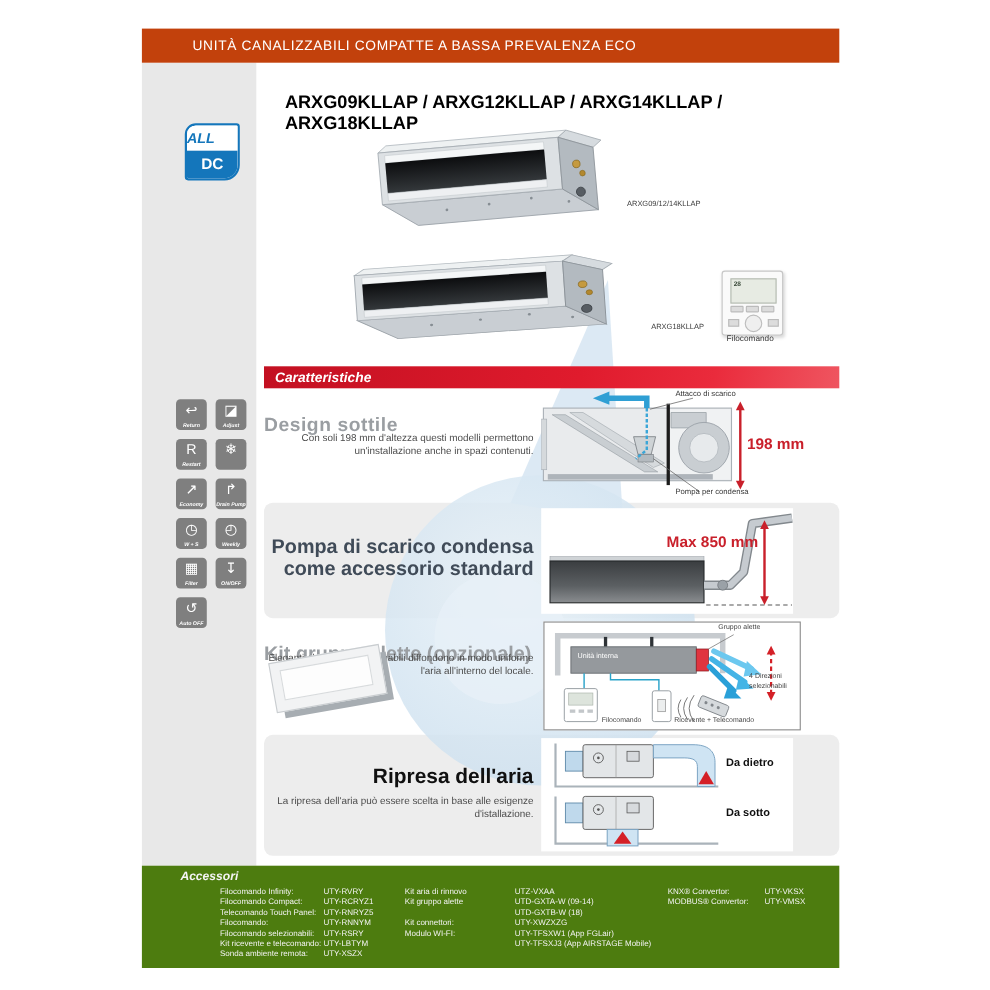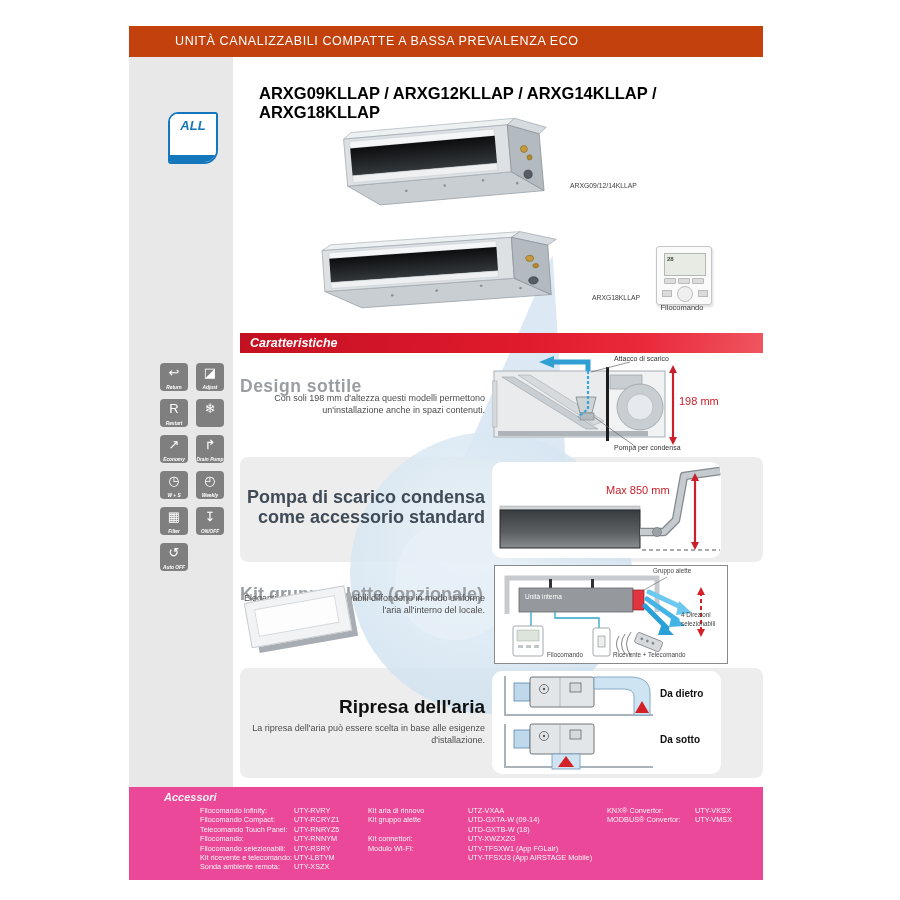--- a/index.html
+++ b/index.html
@@ -9,22 +9,22 @@
 
   
   .green-banner{left:129px;top:26px;width:634px;height:31px;background:#c2410c;z-index:3;}
   .green-banner span{display:block;line-height:31px;padding-left:46px;color:#fff;
         font-size:12.5px;letter-spacing:.6px;}
 
   
   .sidebar{left:129px;top:57px;width:104px;height:730px;background:#e8e8e8;z-index:2;}
   .alldc{left:39px;top:55px;width:46px;height:48px;border:2px solid #1476bb;border-radius:10px 3px 14px 3px;
          overflow:hidden;background:#fff;}
-  .alldc-top{height:41px;background:#fff;color:#1476bb;font-weight:bold;font-style:italic;
-         font-size:13px;text-align:center;line-height:23px;}
+  .alldc-top{height:23px;background:#fff;color:#1476bb;font-weight:bold;font-style:italic;
+         font-size:13px;text-align:left;line-height:23px;}
   .alldc-bottom{height:25px;background:#1476bb;color:#fff;font-weight:bold;font-size:14px;
          text-align:center;line-height:24px;}
   .icons{left:31px;top:306px;display:grid;grid-template-columns:28px 28px;gap:8px 8px;}
   .ficon{position:relative;width:28px;height:28px;background:#7f7f7f;border-radius:4px;color:#fff;}
   .ficon .glyph{position:absolute;left:0;right:0;top:1px;text-align:center;font-size:13px;line-height:17px;}
   .ficon .flabel{position:absolute;left:0;right:0;bottom:1px;text-align:center;font-size:4.8px;
         font-style:italic;font-weight:bold;white-space:nowrap;}
 
   
   .model-title{left:259px;top:84px;width:520px;margin:0;font-size:16.5px;font-weight:bold;color:#000;z-index:3;}
@@ -51,41 +51,41 @@
   .wm-inner{left:395px;top:520px;width:120px;height:120px;border-radius:50%;background:#e7f0f7;opacity:.8;}
 
   
   .red-banner{left:240px;top:333px;width:523px;height:20px;z-index:3;
       background:linear-gradient(100deg,#c31021 0%,#e01b2d 55%,#ea2b3c 78%,#ef5560 100%);}
   .red-banner span{display:block;color:#fff;font-style:italic;font-weight:bold;font-size:12.5px;
       line-height:20px;padding-left:10px;}
 
   
   .panel{left:240px;width:523px;background:#ededed;border-radius:8px;z-index:0;}
-  .whitebox{background:#fff;border-radius:10px;z-index:2;}
+  .whitebox{background:#fff;border-radius:0;z-index:2;}
   .sec-title-gray{color:#9a9ea2;font-weight:bold;text-align:left;z-index:3;}
   .sec-title-dark{color:#404b58;font-weight:bold;text-align:right;z-index:3;}
   .sec-title-black{color:#101010;font-weight:bold;text-align:right;z-index:3;}
   .sec-body{font-size:9px;color:#4c4c4c;text-align:right;line-height:1.35;z-index:3;}
   .dlabel{font-size:7px;color:#333;z-index:4;white-space:nowrap;}
   .dlabel-sm{font-size:6.3px;color:#444;z-index:4;white-space:nowrap;}
-  .red-dim{color:#c9202b;font-weight:normal;font-size:11px;z-index:4;white-space:nowrap;}
+  .red-dim{color:#c9202b;font-weight:bold;font-size:14px;z-index:4;white-space:nowrap;}
   .diagram{z-index:3;}
   .pre{white-space:pre-line;}
 
   
   .louver{left:247px;top:594px;width:100px;height:46px;transform:rotate(-10deg);z-index:3;}
   .louver .shadow{position:absolute;left:7px;top:8px;width:100px;height:44px;background:#a7adb2;}
   .louver .frame{position:absolute;left:0;top:0;width:100px;height:44px;background:#f2f3f4;
       border:1px solid #c9cdd0;}
   .louver .inner{position:absolute;left:9px;top:8px;width:80px;height:26px;background:#fdfdfd;
       border:1px solid #d8dbdd;}
 
   
-  .footer{left:129px;top:787px;width:634px;height:93px;background:#ec4899;z-index:4;color:#f4f4f4;}
+  .footer{left:129px;top:787px;width:634px;height:93px;background:#4d7c0f;z-index:4;color:#f4f4f4;}
   .footer-title{position:absolute;left:35px;top:4px;font-size:11px;font-weight:bold;font-style:italic;}
   .fcol{position:absolute;top:19px;font-size:7.3px;line-height:9.4px;}
   .frow{display:flex;}
   .fcol1{left:35px;} .fcol1 .flab{width:94px;padding-left:36px;}
   .fcol2{left:239px;} .fcol2 .flab{width:100px;}
   .fcol3{left:478px;} .fcol3 .flab{width:88px;}
   .flab{flex:none;} .fval{flex:none;white-space:nowrap;}
 </style>
 </head>
 <body>

